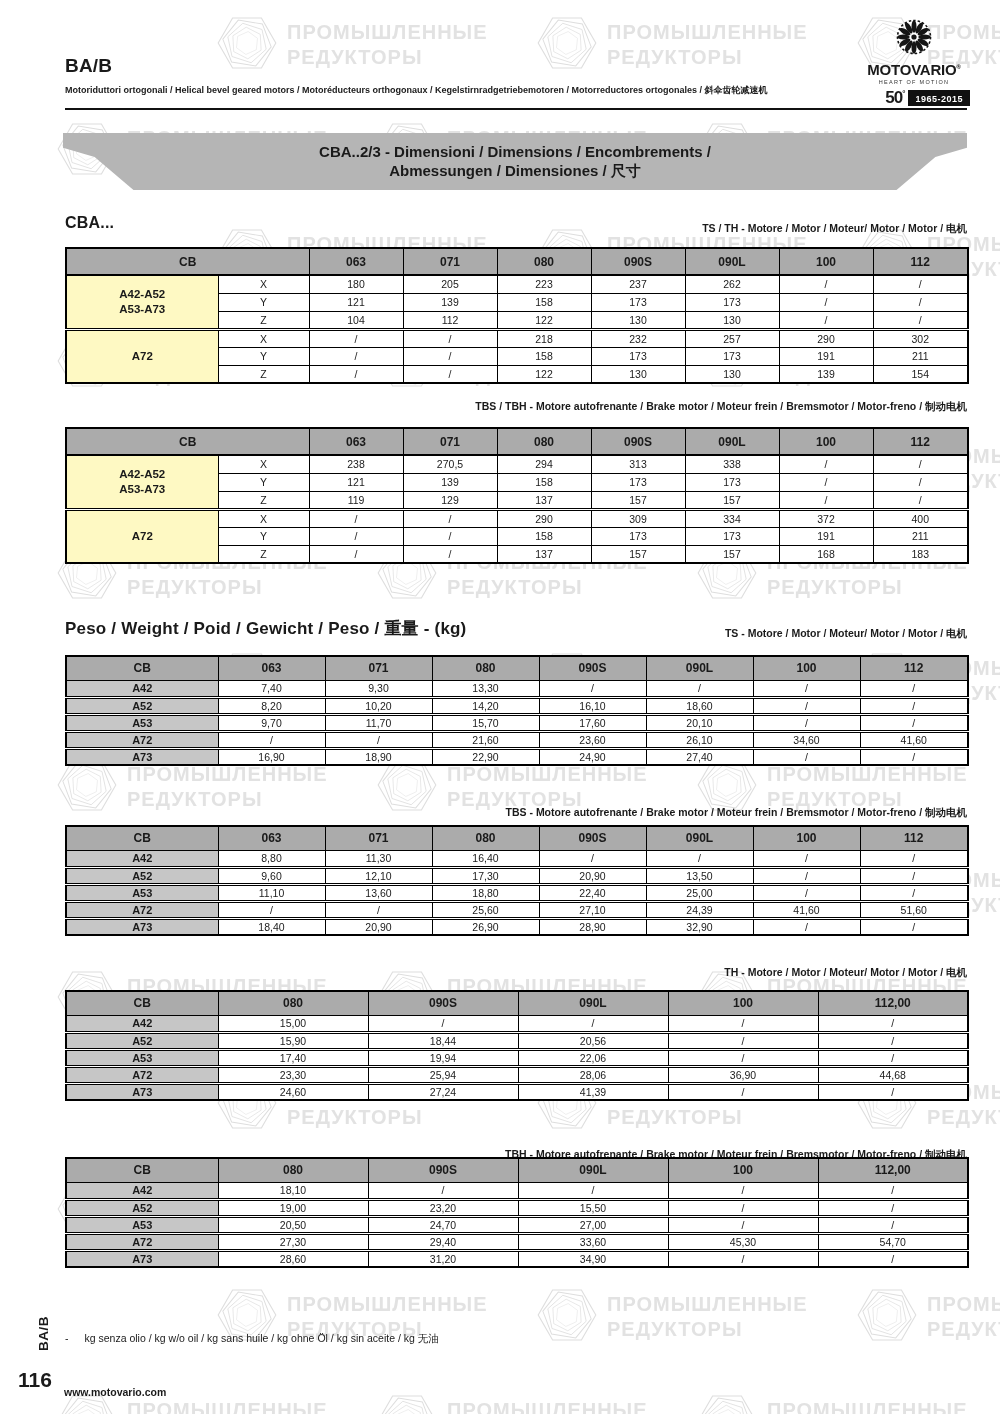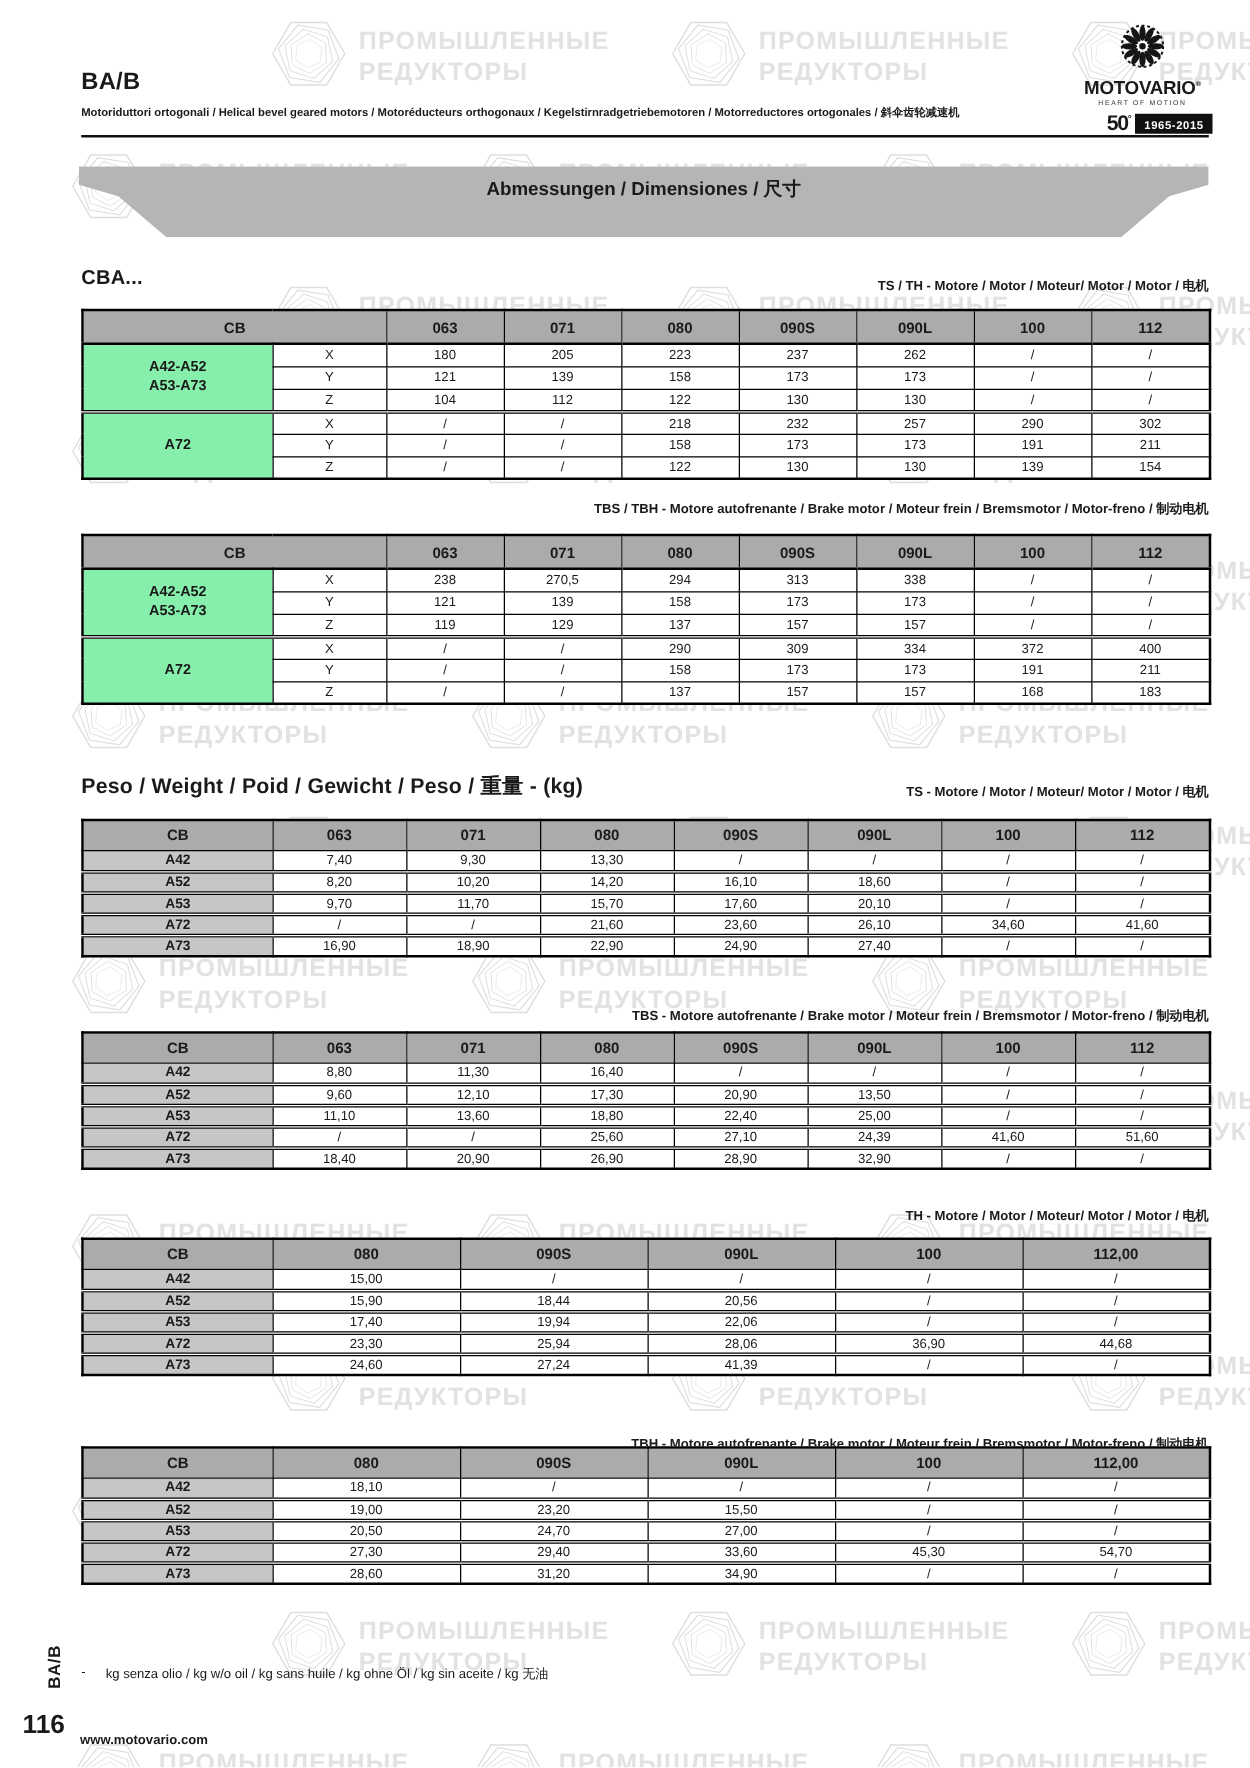--- a/index.html
+++ b/index.html
@@ -38,21 +38,21 @@
   .sec-heading { position:absolute; left:65px; font-size:16px; font-weight:bold; letter-spacing:.2px; }
   .tbl-caption { position:absolute; right:33px; font-size:10.5px; font-weight:bold; white-space:nowrap; }
 
   
   .tbl-wrap { position:absolute; left:65px; width:902px; }
   table { border-collapse:collapse; table-layout:fixed; width:902px; background:#fff; }
   .dimtab, .wttab { border:2.5px solid #000; }
   .dimtab th, .dimtab td, .wttab th, .wttab td { border:1px solid #000; text-align:center; vertical-align:middle; overflow:hidden; }
   .dimtab thead th { background:#ababab; font-size:12px; height:27px; border-bottom:2.5px solid #000; }
   .dimtab td { font-size:10.5px; height:18px; }
-  .dimtab .glabel { background:#86efac; font-size:11.5px; font-weight:bold; line-height:15px;margin-left:48px; }
+  .dimtab .glabel { background:#fef9c3; font-size:11.5px; font-weight:bold; line-height:15px;margin-left:48px; }
   .dimtab .axis { font-size:10.5px; font-weight:normal; background:#fff; }
   .dimtab tr.gsep > * { border-top:3px double #000; }
   .wttab thead th { background:#ababab; font-size:12px; height:24px; }
   .wttab tbody th { background:#c6c6c6; font-size:11px; font-weight:bold; }
   .wttab tbody th, .wttab td { height:17px; }
   .wttab td { font-size:10.5px; }
   .wttab tr + tr > * { border-top:3px double #000; }
 
   
   .footnote { position:absolute; left:65px; top:1332px; display:flex; gap:16px; font-size:10.5px; }
@@ -518,20 +518,21 @@
       </span>
       <div class="logo-brand"><span>MOTOVARIO</span><sup>®</sup></div>
       <div class="logo-tagline">HEART OF MOTION</div>
       <div class="logo-anniv">
         <span class="logo-50"><span>50</span><sup>°</sup></span>
         <span class="logo-years">1965-2015</span>
       </div>
     </div>
 
     <div class="banner">
+      <div>CBA..2/3 - Dimensioni / Dimensions / Encombrements /</div>
       <div>Abmessungen / Dimensiones / 尺寸</div>
     </div>
 
     <div class="sec-heading" style="top:214px;">CBA...</div>
     <div class="tbl-caption" style="top:222px;">TS / TH - Motore / Motor / Moteur/ Motor / Motor / 电机</div>
     <div class="tbl-wrap" style="top:247px;">
         <table class="dimtab">
           <colgroup>
             <col style="width: 152px;">
             <col style="width: 91px;">

